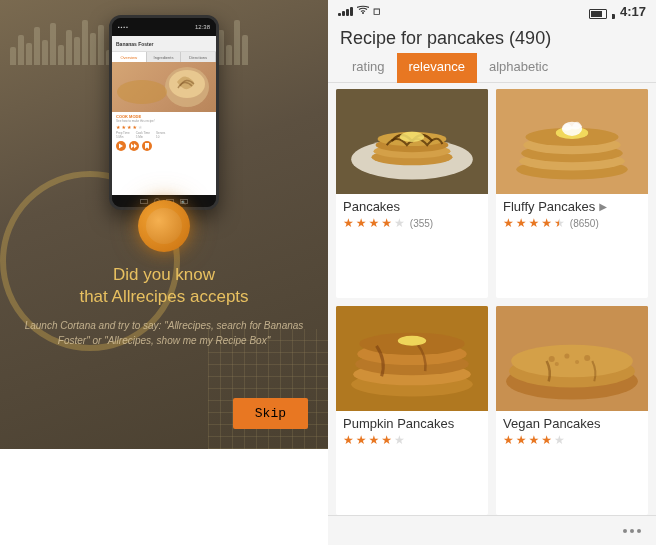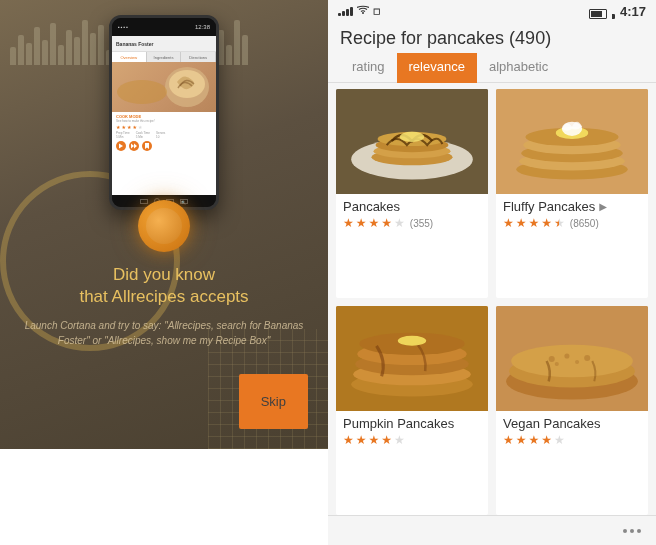--- a/index.html
+++ b/index.html
@@ -259,28 +259,29 @@
       margin-top: 10px;
       line-height: 1.5;
       font-style: italic;
     }
 
     .skip-btn {
       position: absolute;
       bottom: 20px;
       right: 20px;
       background: #e87722;
-      color: #404040;
+      color: #000000;
       border: none;
-      padding: 20px 22px;
+      padding: 8px 22px;
       font-size: 13px;
       font-weight: 500;
       cursor: pointer;
       border-radius: 2px;
       z-index: 10;
+      font-family: Liberation Mono, monospace;
     }
 
     
     .right-panel {
       width: 328px;
       height: 545px;
       background: #f5f5f5;
       display: flex;
       flex-direction: column;
     }

